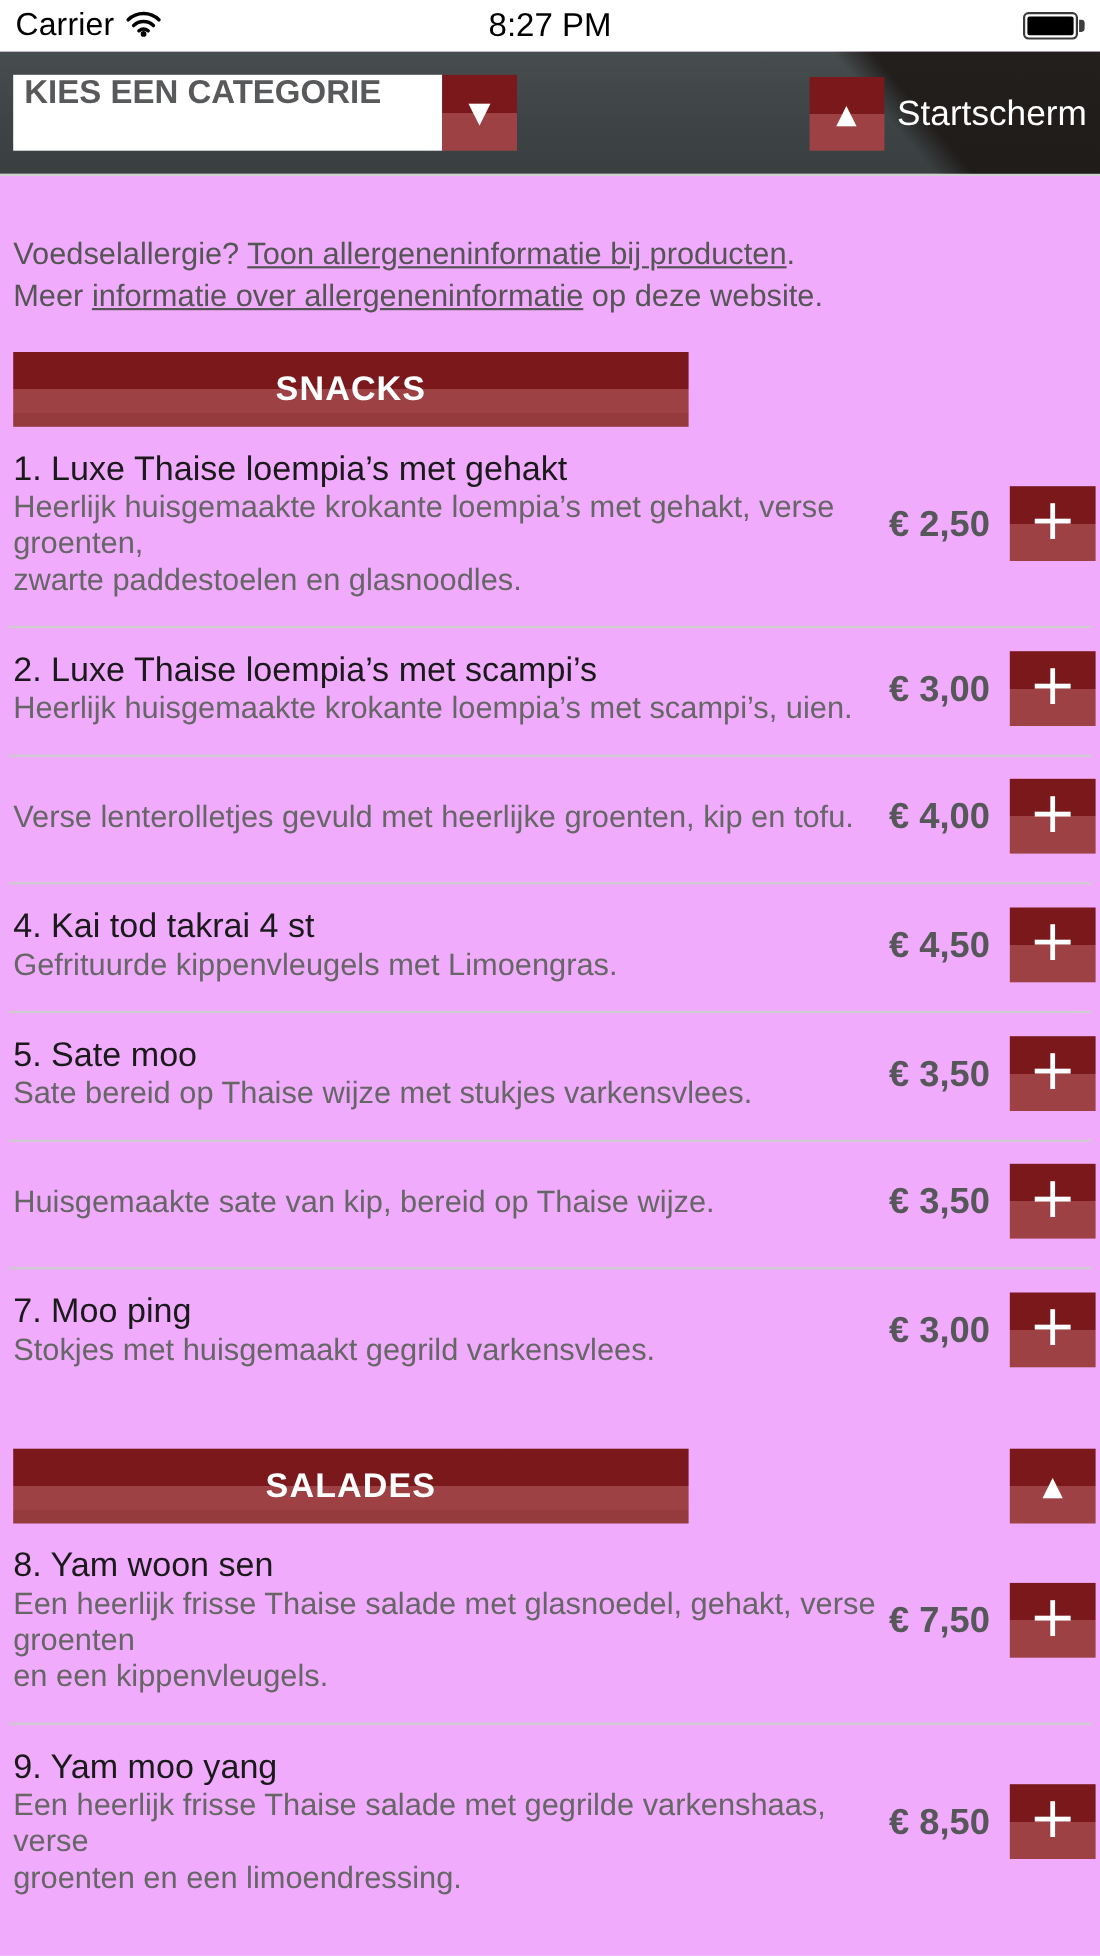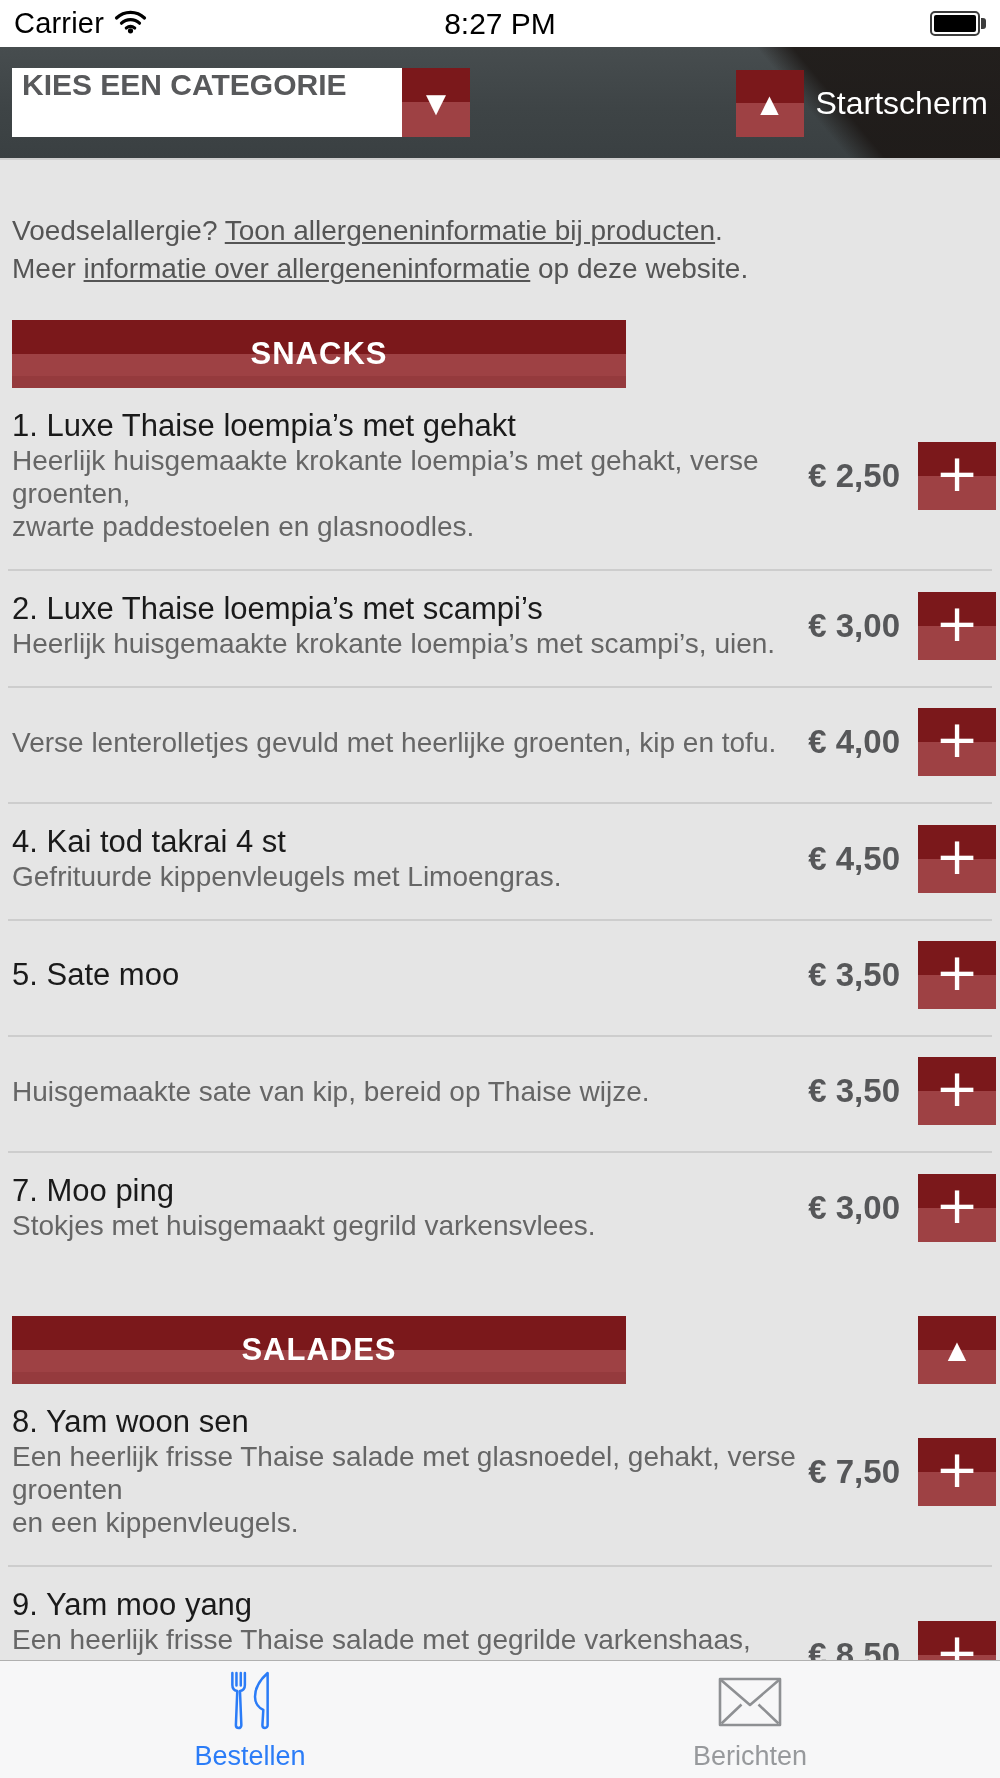--- a/index.html
+++ b/index.html
@@ -2,21 +2,21 @@
 <html><head>
 <meta charset="utf-8">
 <style>
   * { margin:0; padding:0; box-sizing:border-box; }
   html,body { width:1000px; height:1778px; }
   body {
     font-family:"Liberation Sans", sans-serif;
     background:#ffffff; color:#1a1a1a;
     width:1000px; height:1778px; overflow:hidden; position:relative;
   }
-  .screen { width:1000px; height:1778px; position:relative; overflow:hidden; background:#e5e5e5; }
+  .screen { width:1000px; height:1778px; position:relative; overflow:hidden; background:#f0abfc; }
 
   
   .status-bar {
     height:47px; background:#fff; position:relative;
     display:flex; align-items:center; padding:0 14px;
   }
   .carrier-wrap { display:flex; align-items:center; gap:10px; }
   .carrier-label { font-size:29px; color:#000; letter-spacing:0.2px; }
   .status-time {
     position:absolute; left:0; right:0; text-align:center;
@@ -211,20 +211,23 @@
       </div>
       <div class="item-right">
         <span class="item-price">€ 4,50</span>
         <button class="red-btn add-btn">+</button>
       </div>
     </div>
   <div class="divider"></div>
     <div class="menu-item">
       <div class="item-text">
         <div class="item-name">5. Sate moo</div>
+        <div class="item-desc">
+                  <div>Sate bereid op Thaise wijze met stukjes varkensvlees.</div>
+                </div>
       </div>
       <div class="item-right">
         <span class="item-price">€ 3,50</span>
         <button class="red-btn add-btn">+</button>
       </div>
     </div>
   <div class="divider"></div>
     <div class="menu-item">
       <div class="item-text">
         <div class="item-desc">
@@ -286,40 +289,14 @@
       <div class="item-right">
         <span class="item-price">€ 8,50</span>
         <button class="red-btn add-btn">+</button>
       </div>
     </div>
   </div>
     </div>
   </div>
   </div>
 
-  <div class="tab-bar">
-    <div class="tab active">
-      <span>
-        <svg width="54" height="66" viewBox="0 0 46 58">
-          <g fill="none" stroke="#2b7cf7" stroke-width="2.2" stroke-linecap="round" stroke-linejoin="round">
-            <path d="M7.5 3.5 v10.5 a5.5 5.5 0 0 0 4.3 5.4 l-1.2 30.1 a2.4 2.4 0 0 0 4.8 0 l-1.2 -30.1 a5.5 5.5 0 0 0 4.3 -5.4 V3.5"></path>
-            <path d="M11.1 3.5 v11 M14.9 3.5 v11"></path>
-            <path d="M38.5 3.5 v46 a2.3 2.3 0 0 1 -4.6 0 l0.8 -13.6 c-4.3 -2 -7.3 -6.1 -7.3 -11.6 c0 -6.2 2.8 -13.4 11.1 -20.8 z"></path>
-          </g>
-        </svg>
-      </span>
-      <span class="tab-label">Bestellen</span>
-    </div>
-    <div class="tab inactive">
-      <span>
-        <svg width="64" height="66" viewBox="0 0 64 52">
-          <g fill="none" stroke="#8e9093" stroke-width="2.6" stroke-linejoin="round">
-            <rect x="2" y="3" width="60" height="46"></rect>
-            <path d="M3 4 L32 29 L61 4"></path>
-            <path d="M3.5 47.5 L23.5 28.5 M60.5 47.5 L40.5 28.5"></path>
-          </g>
-        </svg>
-      </span>
-      <span class="tab-label">Berichten</span>
-    </div>
-  </div>
 
 </div>
 
 </body></html>

